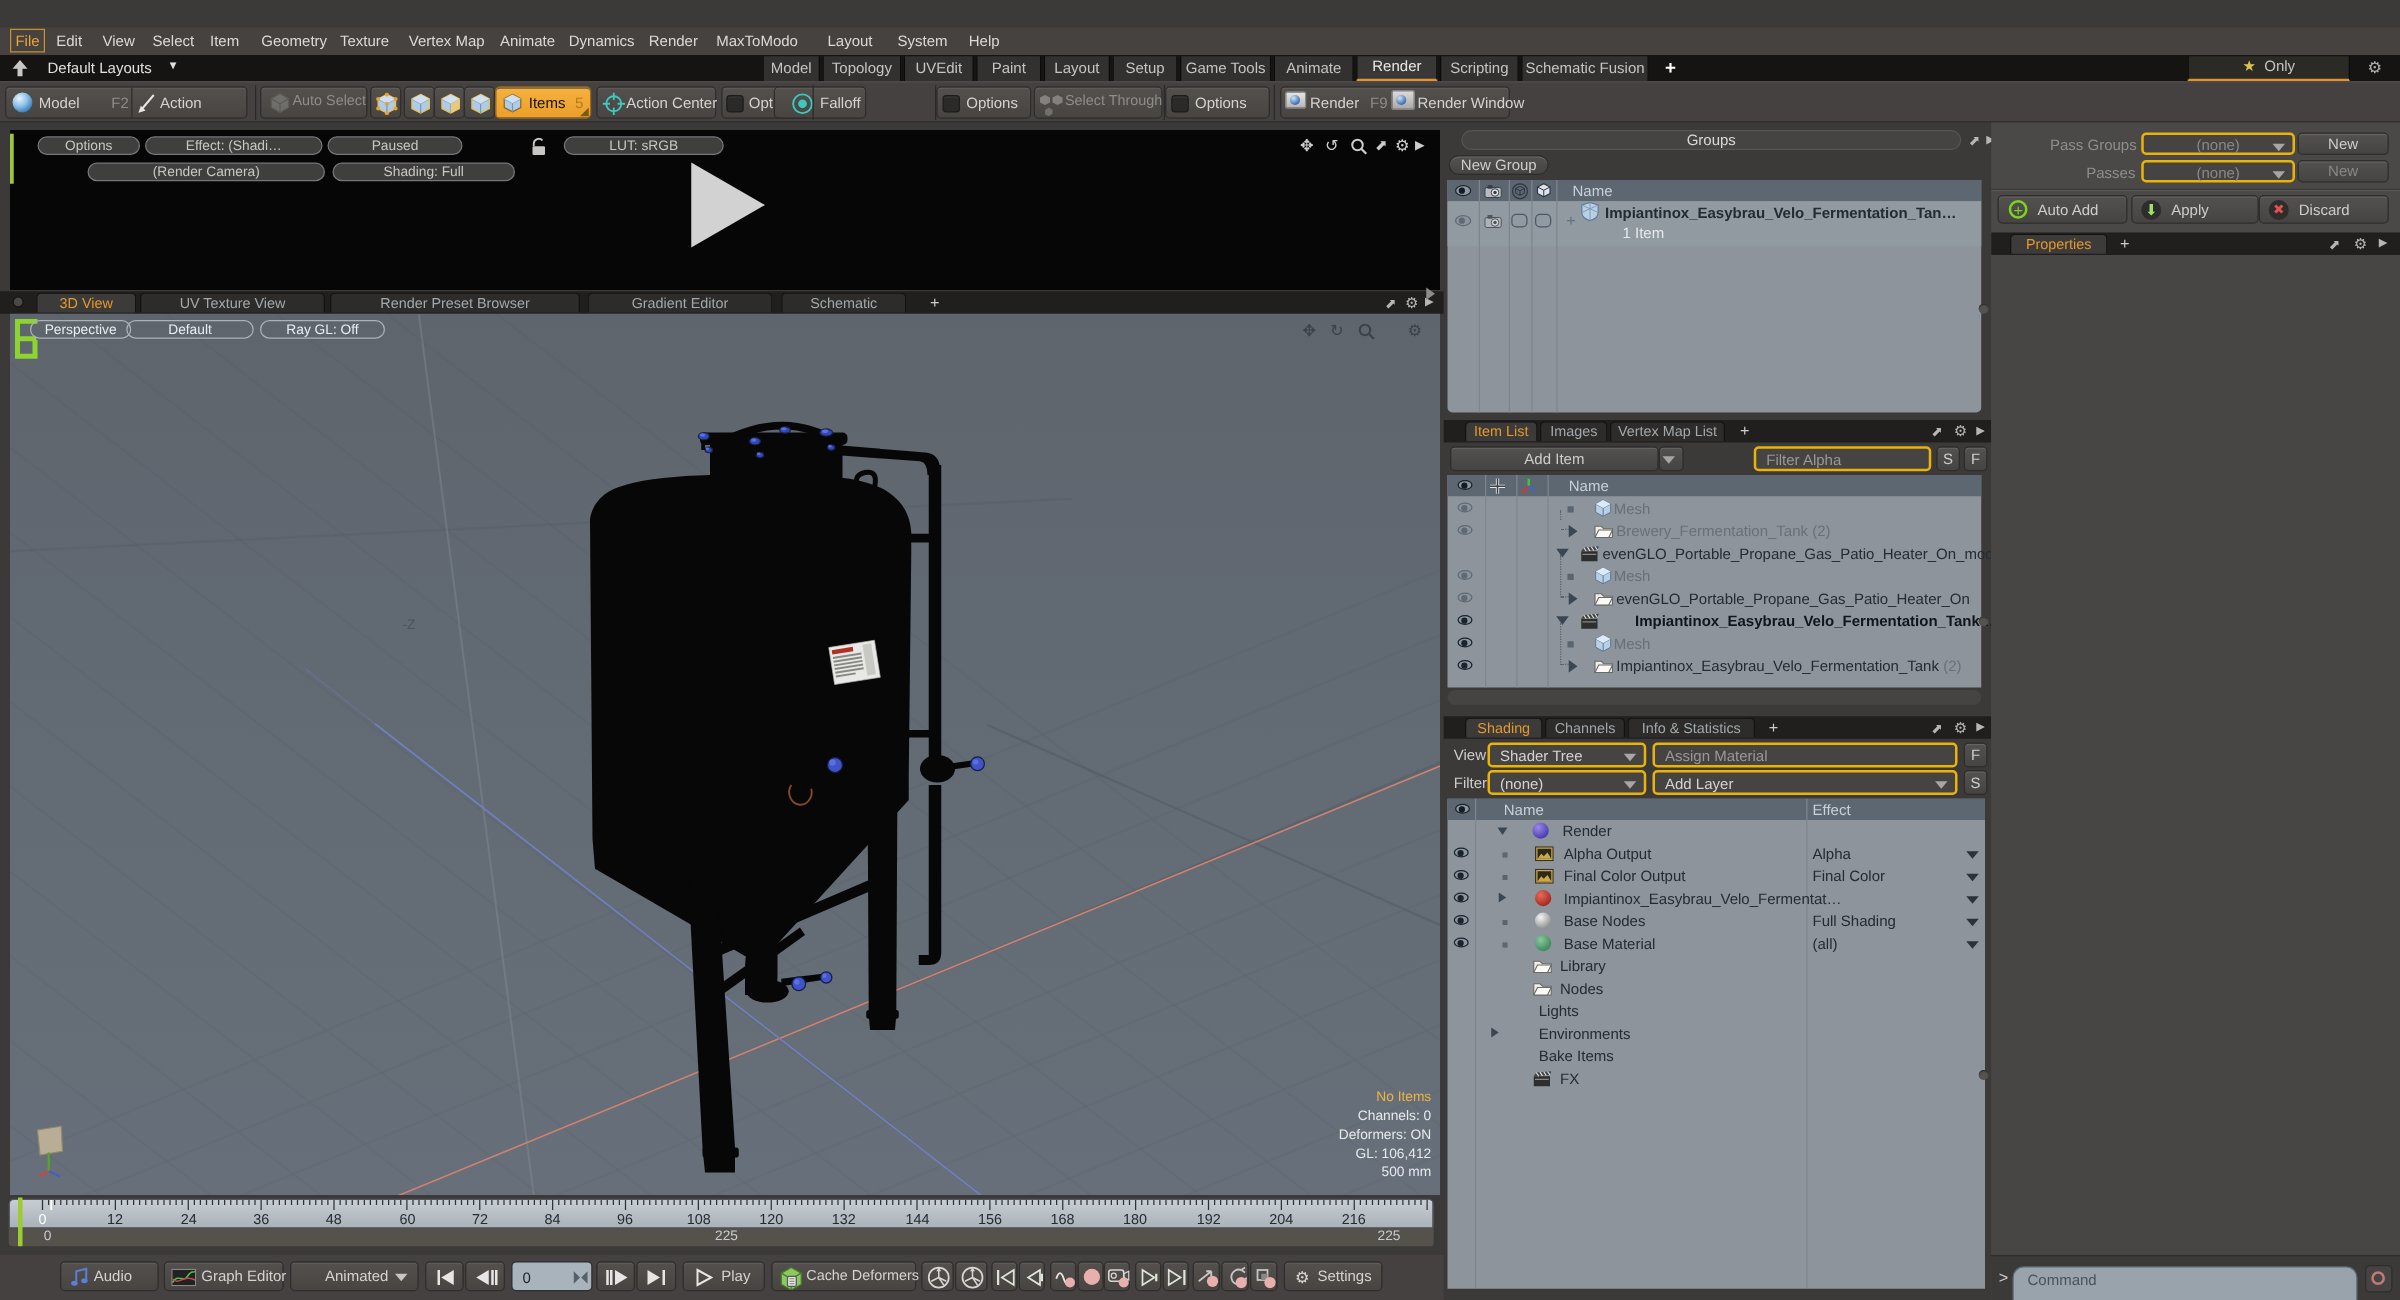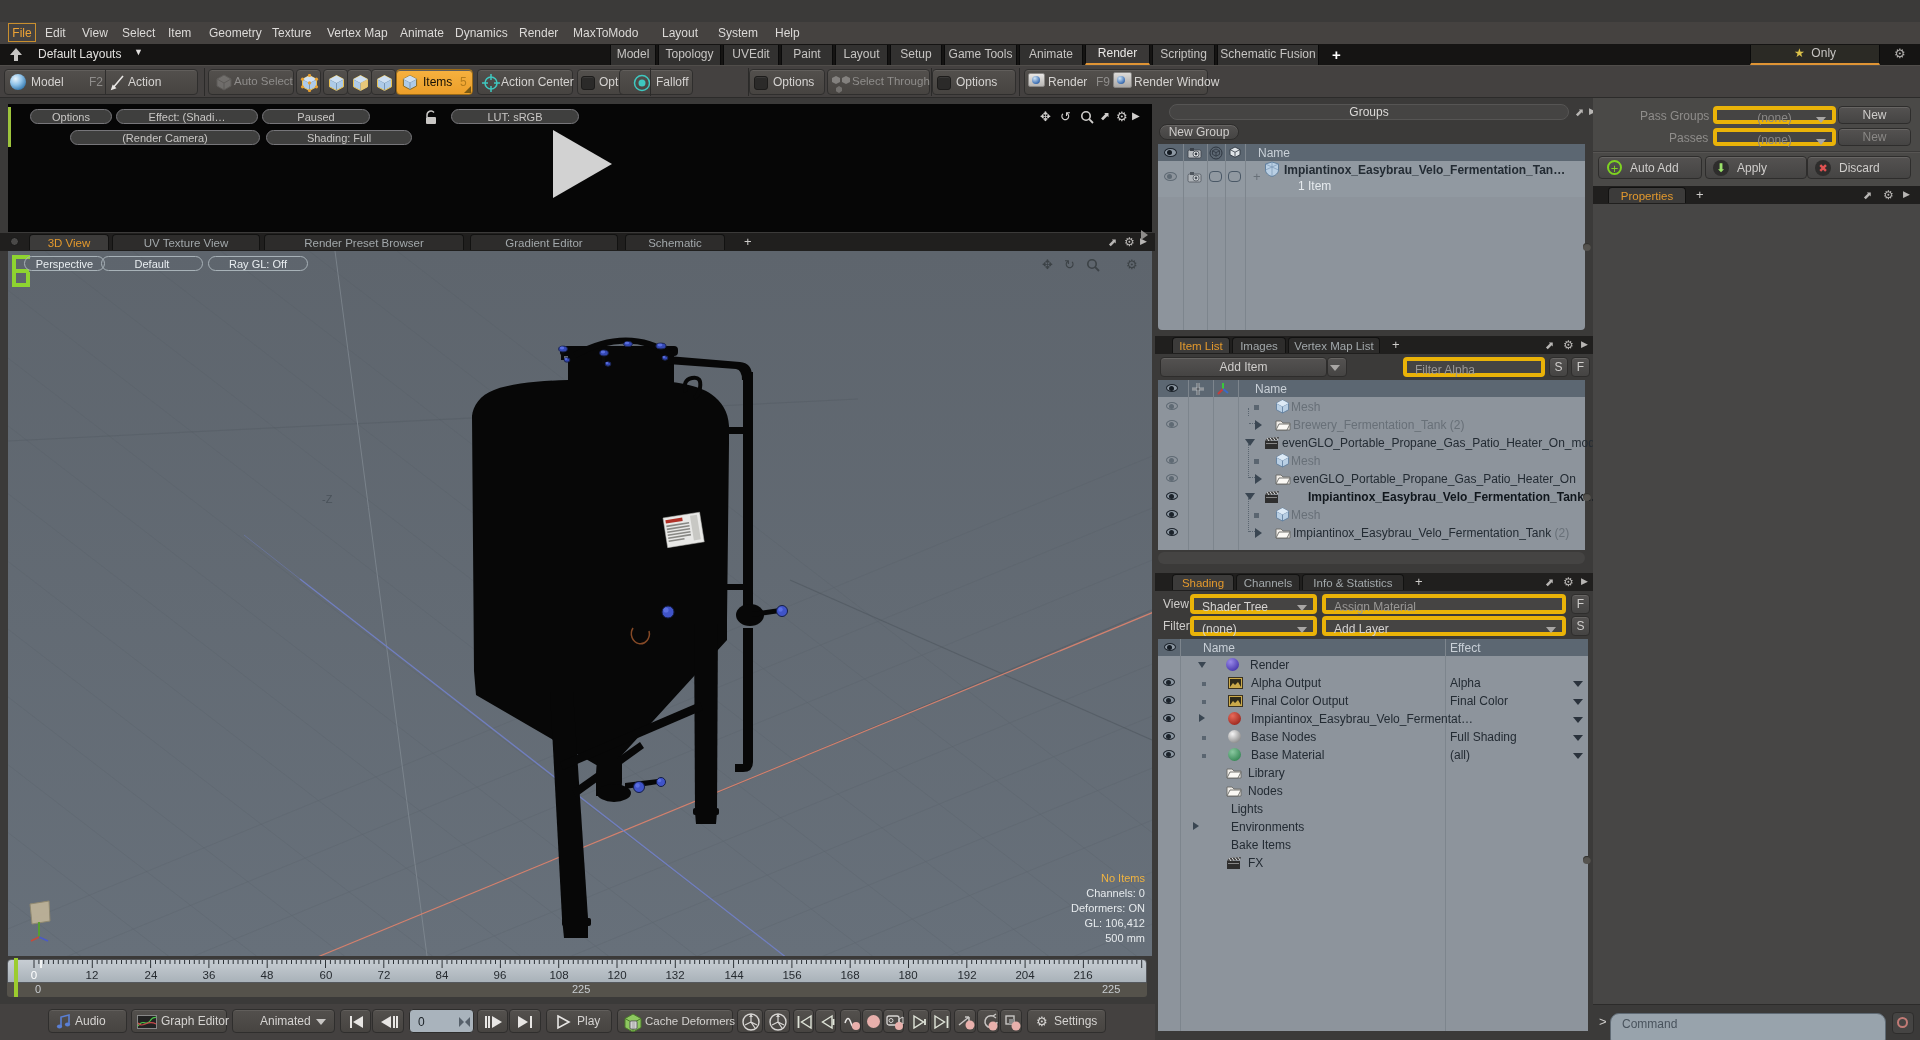--- a/index.html
+++ b/index.html
@@ -32,21 +32,21 @@
 .hdr{color:#c9d0d7}
 
 .dtabrow{position:absolute;background:#201f1e}
 .dtab{position:absolute;top:1px;white-space:nowrap;height:16px;background:#2d2c2b;border:1px solid #121211;border-bottom:none;border-radius:4px 4px 0 0;color:#a2a8ab;font-size:11.5px;text-align:center}
 .dtab.on{background:#3c3b3a;color:#e3992d}
 .plusg{color:#cfcdcb;font-size:13px;position:absolute;top:1px}
 
 .icn{position:absolute;color:#b8b6b4;font-size:11px}
 
 .pbtn{position:absolute;white-space:nowrap;background:linear-gradient(#545251,#454443);border:1px solid #2e2d2c;box-shadow:inset 0 1px 0 #676563;border-radius:4px;color:#cfcdcb;font-size:12px;text-align:center}
-.pfield{position:absolute;white-space:nowrap;background:#454443;border:4px solid #eab308;border-radius:4px;color:#9a9896;font-size:12px}
+.pfield{position:absolute;white-space:nowrap;background:#454443;border:2px solid #eab308;border-radius:4px;color:#9a9896;font-size:12px}
 .drop:after{content:"";position:absolute;right:6px;top:7px;border-left:5px solid transparent;border-right:5px solid transparent;border-top:6px solid #a8a6a4}
 
 .eye{position:absolute;width:13px;height:9px}
 .eye:before{content:"";position:absolute;left:0;top:0;width:11px;height:7px;border:1px solid #1c232b;border-radius:50%;background:#8c97a2}
 .eye:after{content:"";position:absolute;left:3px;top:2px;width:5px;height:5px;border-radius:50%;background:#141b22}
 .eye.dim:before{border-color:#5f6a74;background:#8d949c}
 .eye.dim:after{background:#5f6a74}
 </style></head>
 <body>
 <div id="root">

